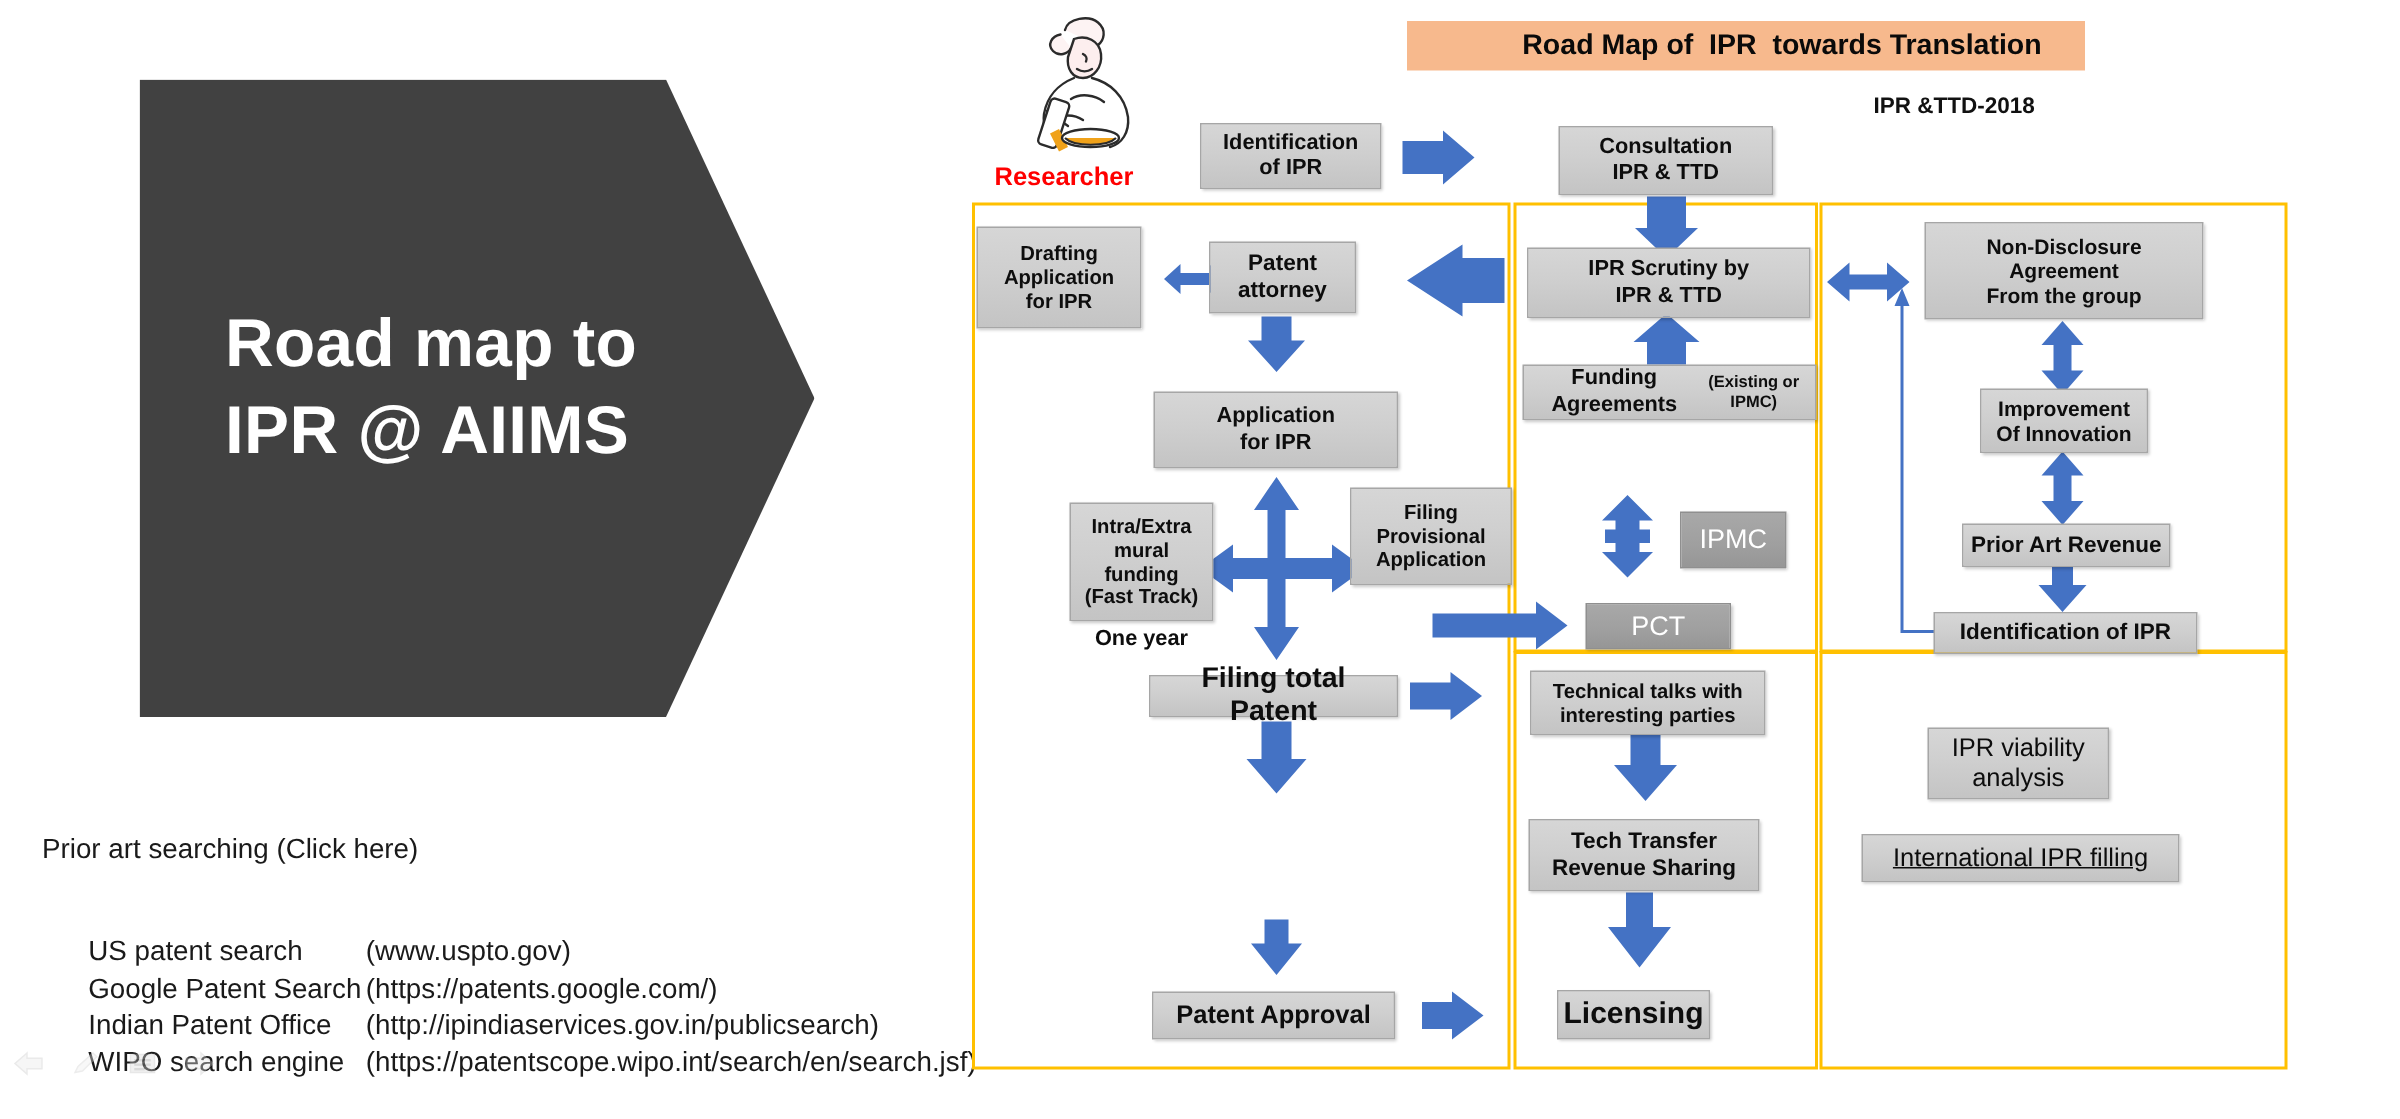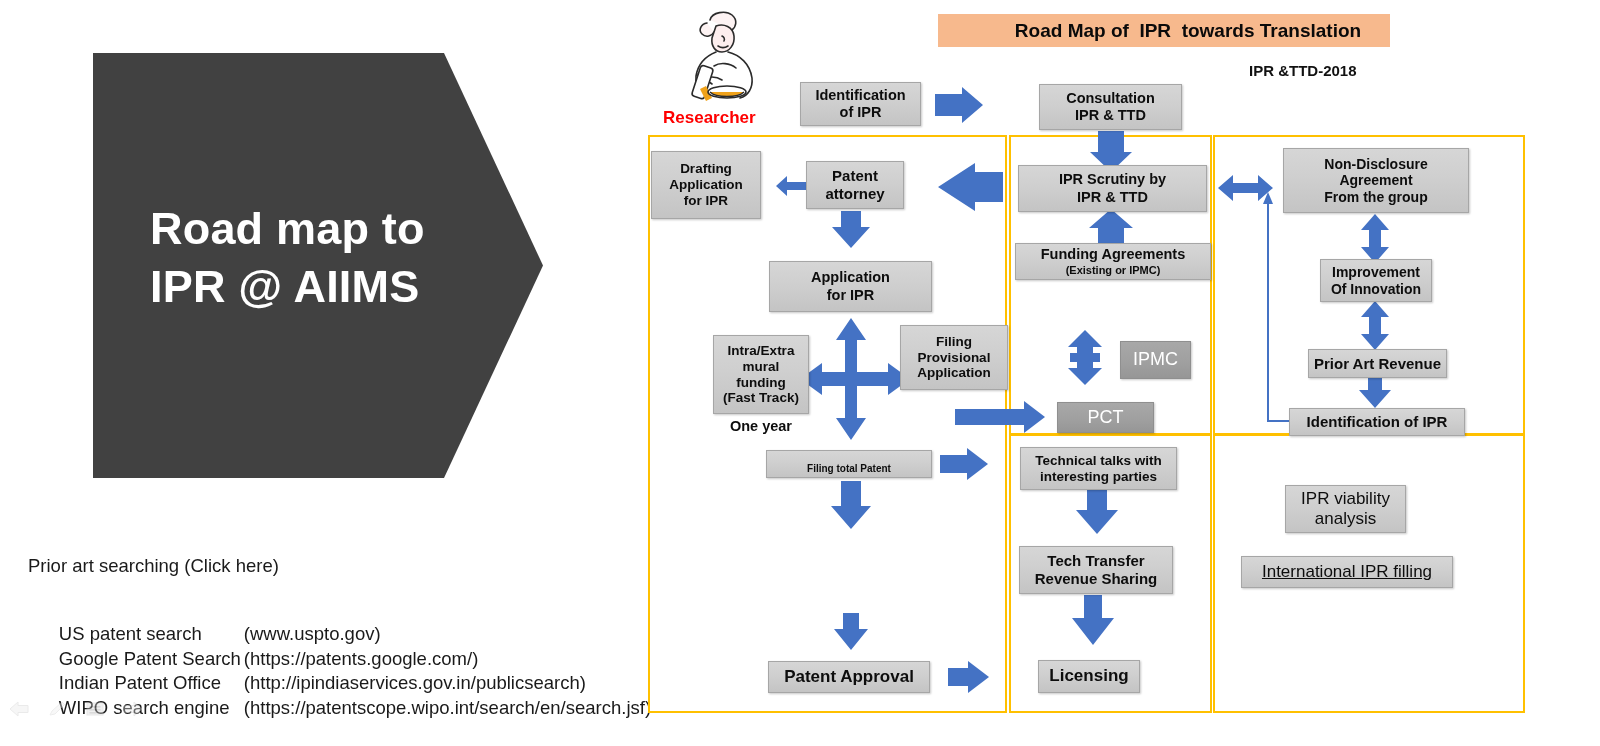--- a/index.html
+++ b/index.html
@@ -222,21 +222,21 @@
   <div class="box" style="left:1039px;top:84px;width:143px;height:46px;font-size:14.5px;">
     <span style="white-space:pre-line">Consultation
 IPR &amp; TTD</span>
   </div>
 
   <div class="box" style="left:1018px;top:165px;width:189px;height:47px;font-size:14.5px;">
     <span style="white-space:pre-line">IPR Scrutiny by
 IPR &amp; TTD</span>
   </div>
 
-  <div class="box" style="left:1015px;top:243px;width:196px;height:37px;flex-direction:column;">
+  <div class="box" style="left:1015px;top:243px;width:196px;height:37px;flex-direction:row;">
     <span style="font-size:14.5px">Funding Agreements</span>
     <span style="font-size:11px">(Existing or IPMC)</span>
   </div>
 
   <div class="box" style="left:651px;top:151px;width:110px;height:68px;font-size:13.5px;">
     <span style="white-space:pre-line">Drafting
 Application
 for IPR</span>
   </div>
 
@@ -257,21 +257,21 @@
 (Fast Track)</span>
   </div>
   <div class="plainlabel" style="left:713px;top:418px;width:96px;">One year</div>
 
   <div class="box" style="left:900px;top:325px;width:108px;height:65px;font-size:13.5px;">
     <span style="white-space:pre-line">Filing
 Provisional
 Application</span>
   </div>
 
-  <div class="box" style="left:766px;top:450px;width:166px;height:28px;font-size:10px;align-items:flex-end;">
+  <div class="box" style="left:766px;top:450px;width:166px;height:28px;font-size:19px;">
     <span>Filing total Patent</span>
   </div>
 
 
   <div class="box" style="left:768px;top:661px;width:162px;height:32px;font-size:17px;">
     <span>Patent Approval</span>
   </div>
 
   <div class="box dark" style="left:1120px;top:341px;width:71px;height:38px;font-size:18px;">
     <span>IPMC</span>
@@ -284,21 +284,21 @@
   <div class="box" style="left:1020px;top:447px;width:157px;height:43px;font-size:13.5px;">
     <span style="white-space:pre-line">Technical  talks with
 interesting parties</span>
   </div>
 
   <div class="box" style="left:1019px;top:546px;width:154px;height:48px;font-size:15px;">
     <span style="white-space:pre-line">Tech Transfer
 Revenue Sharing</span>
   </div>
 
-  <div class="box" style="left:1038px;top:660px;width:102px;height:33px;font-size:17px;">
+  <div class="box" style="left:1038px;top:660px;width:102px;height:33px;font-size:20px;">
     <span>Licensing</span>
   </div>
 
   <div class="box" style="left:1283px;top:148px;width:186px;height:65px;font-size:14px;">
     <span style="white-space:pre-line">Non-Disclosure
 Agreement
 From the group</span>
   </div>
 
   <div class="box" style="left:1320px;top:259px;width:112px;height:43px;font-size:14px;">

